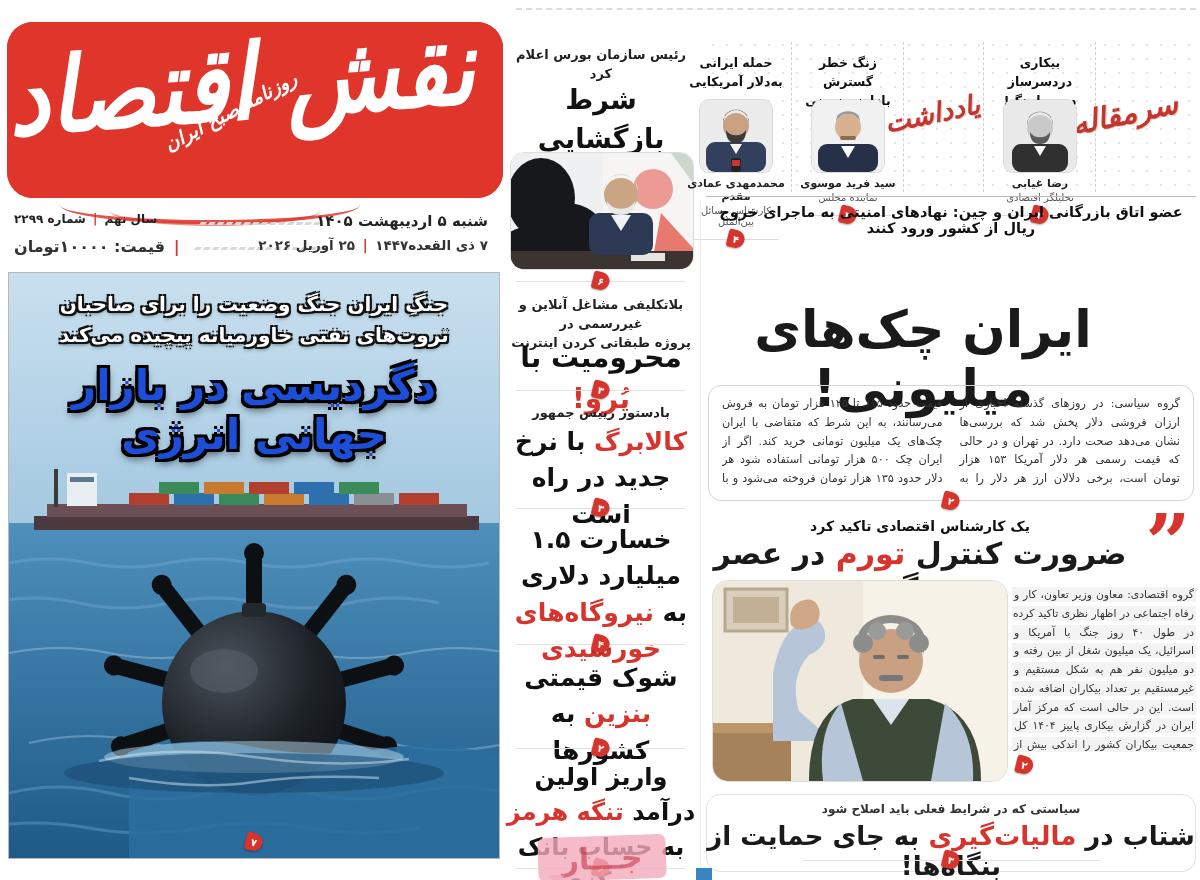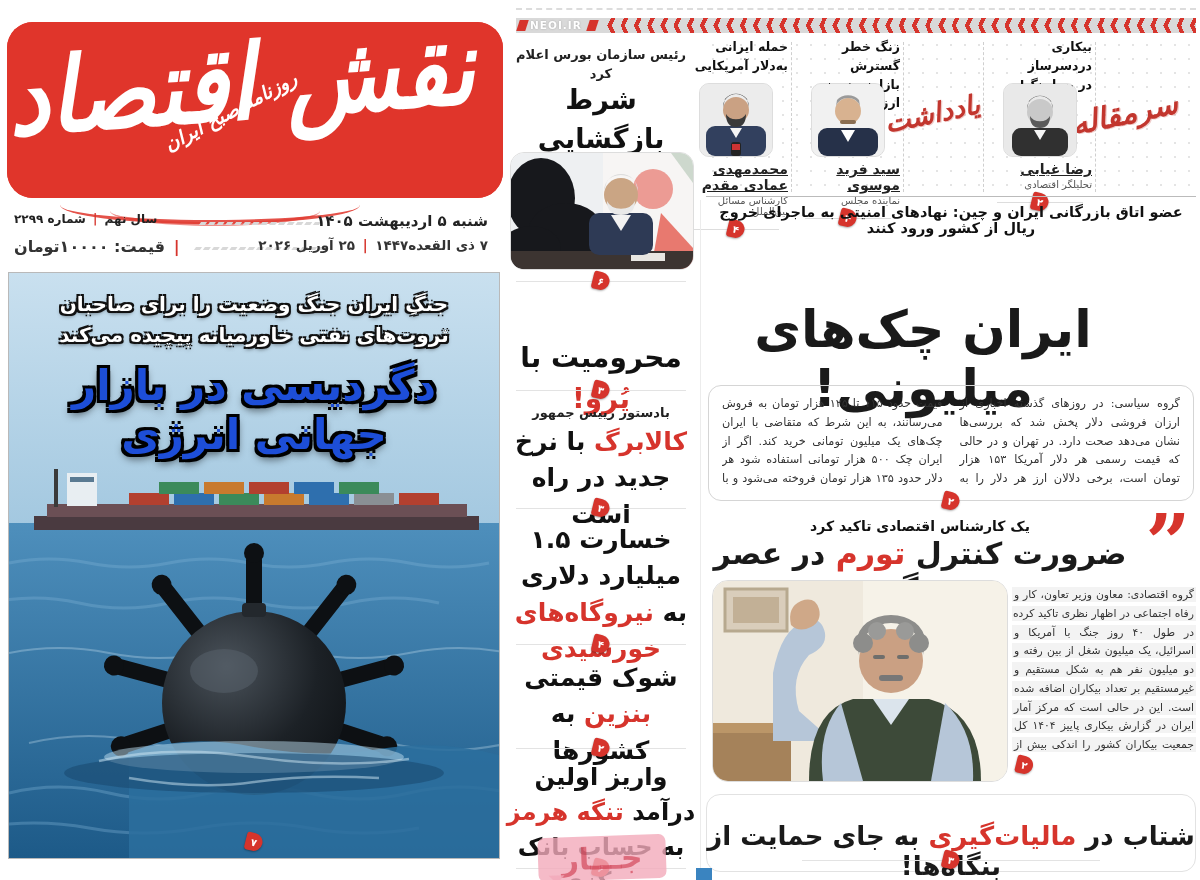--- a/index.html
+++ b/index.html
@@ -50,24 +50,24 @@
               text-shadow:0 0 2px rgba(0,0,0,.25);z-index:2;}
   .neoi-cap{position:absolute;left:2px;top:2px;width:9px;height:11px;background:#d6342c;transform:skewX(-18deg);}
   .neoi-cap2{position:absolute;left:72px;top:2px;width:9px;height:11px;background:#d6342c;transform:skewX(-18deg);}
   .chev{position:absolute;left:86px;right:0;height:50%;}
   .chev-t{top:0;background:repeating-linear-gradient(115deg,transparent 0 8px,#d6342c 8px 12px);}
   .chev-b{bottom:0;background:repeating-linear-gradient(65deg,transparent 0 8px,#d6342c 8px 12px);}
 
   .strip{left:706px;top:38px;width:490px;height:158px;
          background-image:radial-gradient(#e4e4e4 1.2px,transparent 1.4px);background-size:14px 14px;}
   .strip-vsep{position:absolute;top:4px;bottom:4px;border-left:1px dashed #cfcfcf;width:0;}
-  .p-col{position:absolute;top:0;width:104px;text-align:right;}
+  .p-col{position:absolute;top:16px;width:104px;text-align:center;}
   .p-title{font-size:12.5px;font-weight:bold;color:#111;line-height:1.5;height:40px;}
   .p-photo{margin:5px auto 4px;width:72px;height:72px;border-radius:10px;overflow:hidden;border:1px solid #ddd;background:#eee;}
-  .p-name{font-size:14px;font-weight:bold;color:#222;text-decoration:underline;}
+  .p-name{font-size:11px;font-weight:bold;color:#222;}
   .p-role{font-size:10px;color:#555;margin-top:2px;}
   .p-div{position:relative;margin:12px auto 0;width:86px;border-top:1px solid #ddd;}
   .callig{position:absolute;font-size:30px;font-weight:bold;font-style:italic;color:#c2362e;
           transform:rotate(-12deg);text-shadow:1px 1px 0 rgba(194,54,46,.25);}
   .strip-bottom{left:706px;top:196px;width:490px;border-top:1px solid #bbb;height:0;}
   .right-vline{left:700px;top:200px;width:0;height:668px;border-left:1px solid #ececec;}
 
   
   .main-kicker{left:706px;top:204px;width:490px;text-align:center;font-size:14.5px;font-weight:bold;color:#111;}
   .main-t1{left:706px;top:228px;width:490px;text-align:center;font-size:51px;font-weight:bold;letter-spacing:-1px;}
@@ -258,20 +258,24 @@
           <circle cx="110" cy="42" r="17" fill="#caa584"></circle>
           <path d="M93 38 a17 17 0 0 1 34 0 l-3 -10 a17 14 0 0 0 -28 0 Z" fill="#dcdcdc"></path>
           <path d="M96 48 a15 12 0 0 0 28 0 q0 14 -14 14 q-14 0 -14 -14 Z" fill="#e9e9e9"></path>
         </g>
       </svg>
     </div>
     <div class="mdiv" style="left:10px;right:10px;top:281px;">
       <span class="ptag">۶</span>
     </div>
 
+    <div class="m-kicker" style="top:296px;">
+      <div>بلاتکلیفی مشاغل آنلاین و غیررسمی در</div>
+      <div>پروژه طبقاتی کردن اینترنت</div>
+    </div>
     <div class="m-hl" style="top:338px;font-size:28px;">
       <span>محرومیت با </span><span class="red">پُرو!</span><span></span>
     </div>
     <div class="mdiv" style="left:10px;right:10px;top:390px;">
       <span class="ptag">۳</span>
     </div>
 
     <div class="m-kicker" style="top:404px;">بادستور رییس جمهور</div>
     <div class="m-hl" style="top:424px;">
       <span class="red">کالابرگ</span><span> با نرخ جدید در راه است</span>
@@ -296,27 +300,20 @@
 
     <div class="m-hl" style="top:760px;font-size:24px;">
       <span>واریز اولین درآمد </span><span class="red">تنگه هرمز</span><span> به حساب بانک مرکزی</span>
     </div>
     <div class="mdiv" style="left:10px;right:10px;top:868px;">
       <span class="ptag">۶</span>
     </div>
   </div>
 
   <div class="abs neoi-dash"></div>
-  <div class="abs neoi">
-    <span class="neoi-cap"></span>
-    <span class="neoi-label">NEOI.IR</span>
-    <span class="neoi-cap2"></span>
-    <span class="chev chev-t"></span>
-    <span class="chev chev-b"></span>
-  </div>
 
   <div class="abs strip">
     <div class="strip-vsep" style="right:100px;"></div>
     <div class="strip-vsep" style="right:212px;"></div>
     <div class="strip-vsep" style="right:292px;"></div>
     <div class="strip-vsep" style="right:404px;"></div>
 
     <div class="callig" style="right:18px;top:58px;">سرمقاله</div>
 
     <div class="p-col" style="right:104px;">
@@ -429,20 +426,21 @@
         <circle cx="192" cy="50" r="9" fill="#9a9a98"></circle>
       <rect x="166" y="94" width="24" height="6" rx="3" fill="#777"></rect>
       <rect x="160" y="74" width="12" height="4" rx="2" fill="#6e6e6c"></rect>
       <rect x="184" y="74" width="12" height="4" rx="2" fill="#6e6e6c"></rect>
     </svg>
   </div>
   <div class="abs infl-body"><span>گروه اقتصادی: معاون وزیر تعاون، کار و رفاه اجتماعی در اظهار نظری تاکید کرده در طول ۴۰ روز جنگ با آمریکا و اسرائیل، یک میلیون شغل از بین رفته و دو میلیون نفر هم به شکل مستقیم و غیرمستقیم بر تعداد بیکاران اضافه شده است. این در حالی است که مرکز آمار ایران در گزارش بیکاری پاییز ۱۴۰۴ کل جمعیت بیکاران کشور را اندکی بیش از دو میلیون نفر برآورد کرده است.</span></div>
   <span class="ptag ptag-side" style="left:1016px;top:756px;">۲</span>
 
   <div class="abs tax-box">
+    <div class="tax-kicker">سیاستی که در شرایط فعلی باید اصلاح شود</div>
     <div class="tax-title">
       <span>شتاب در </span><span class="red">مالیات‌گیری</span><span> به جای حمایت از بنگاه‌ها!</span>
     </div>
     <div class="tax-div">
       <span class="ptag">۳</span>
     </div>
   </div>
 
   <div class="abs jaaar">
     <span class="jaaar-txt">جـــار</span>

